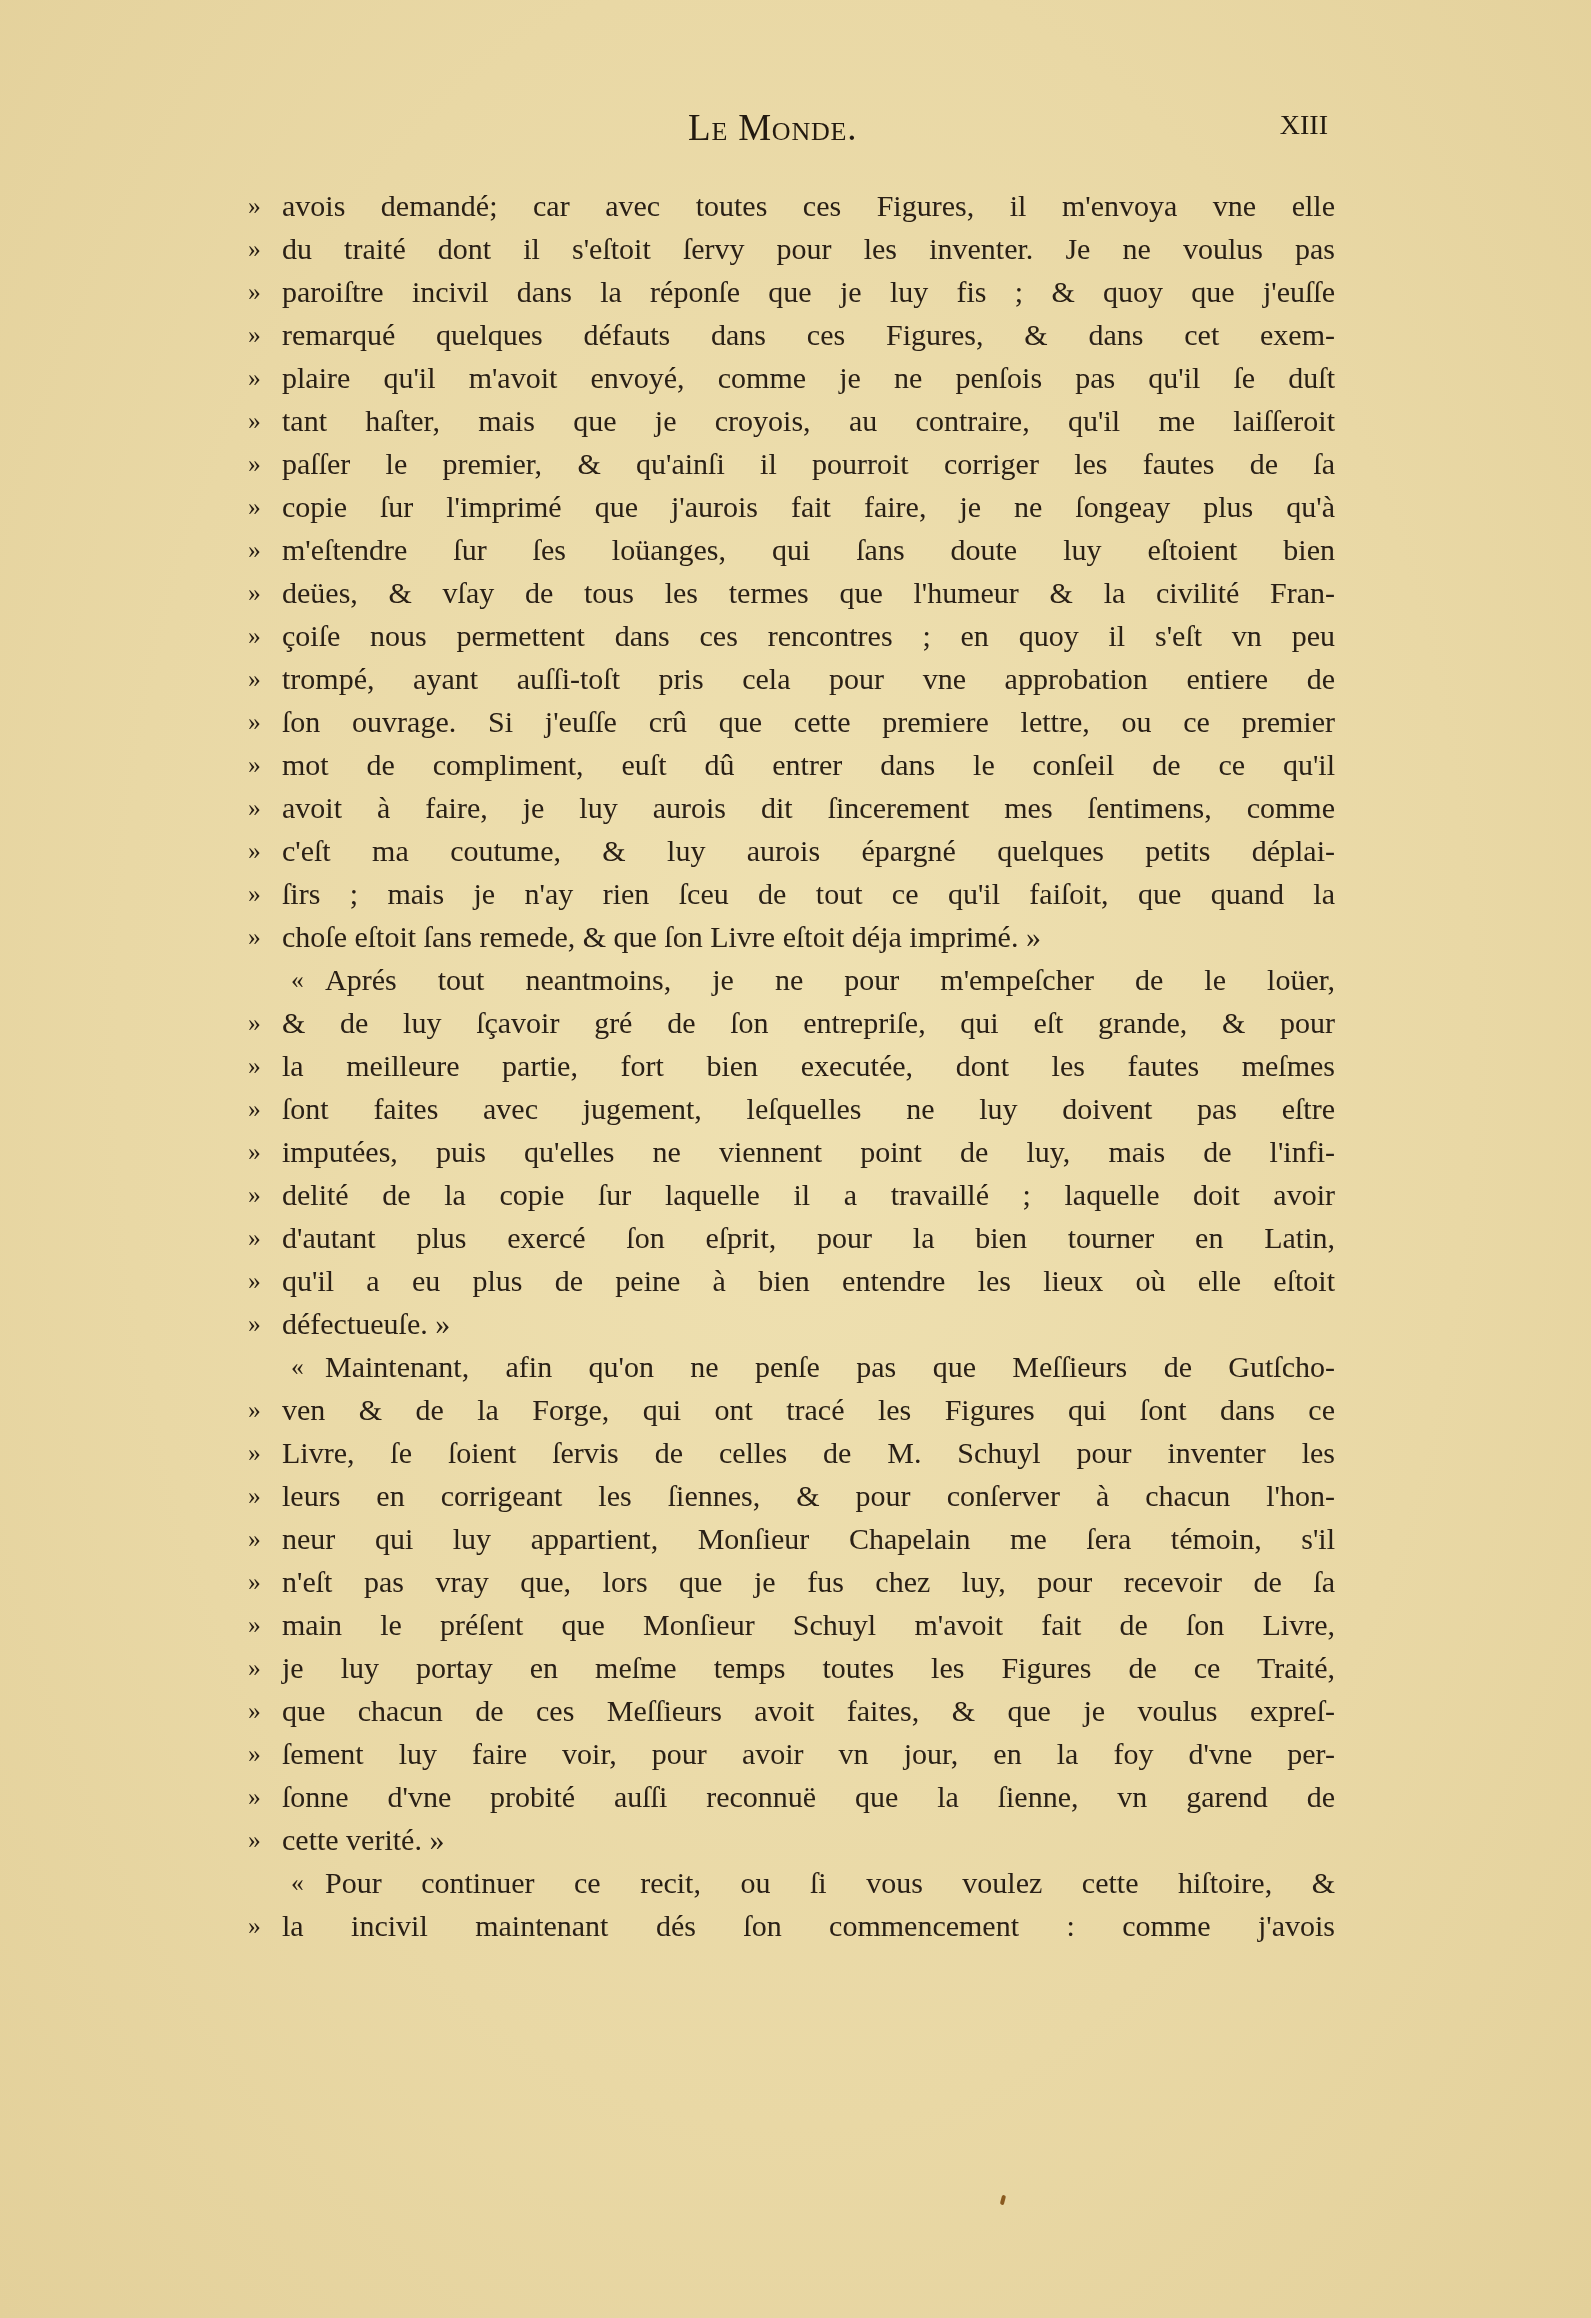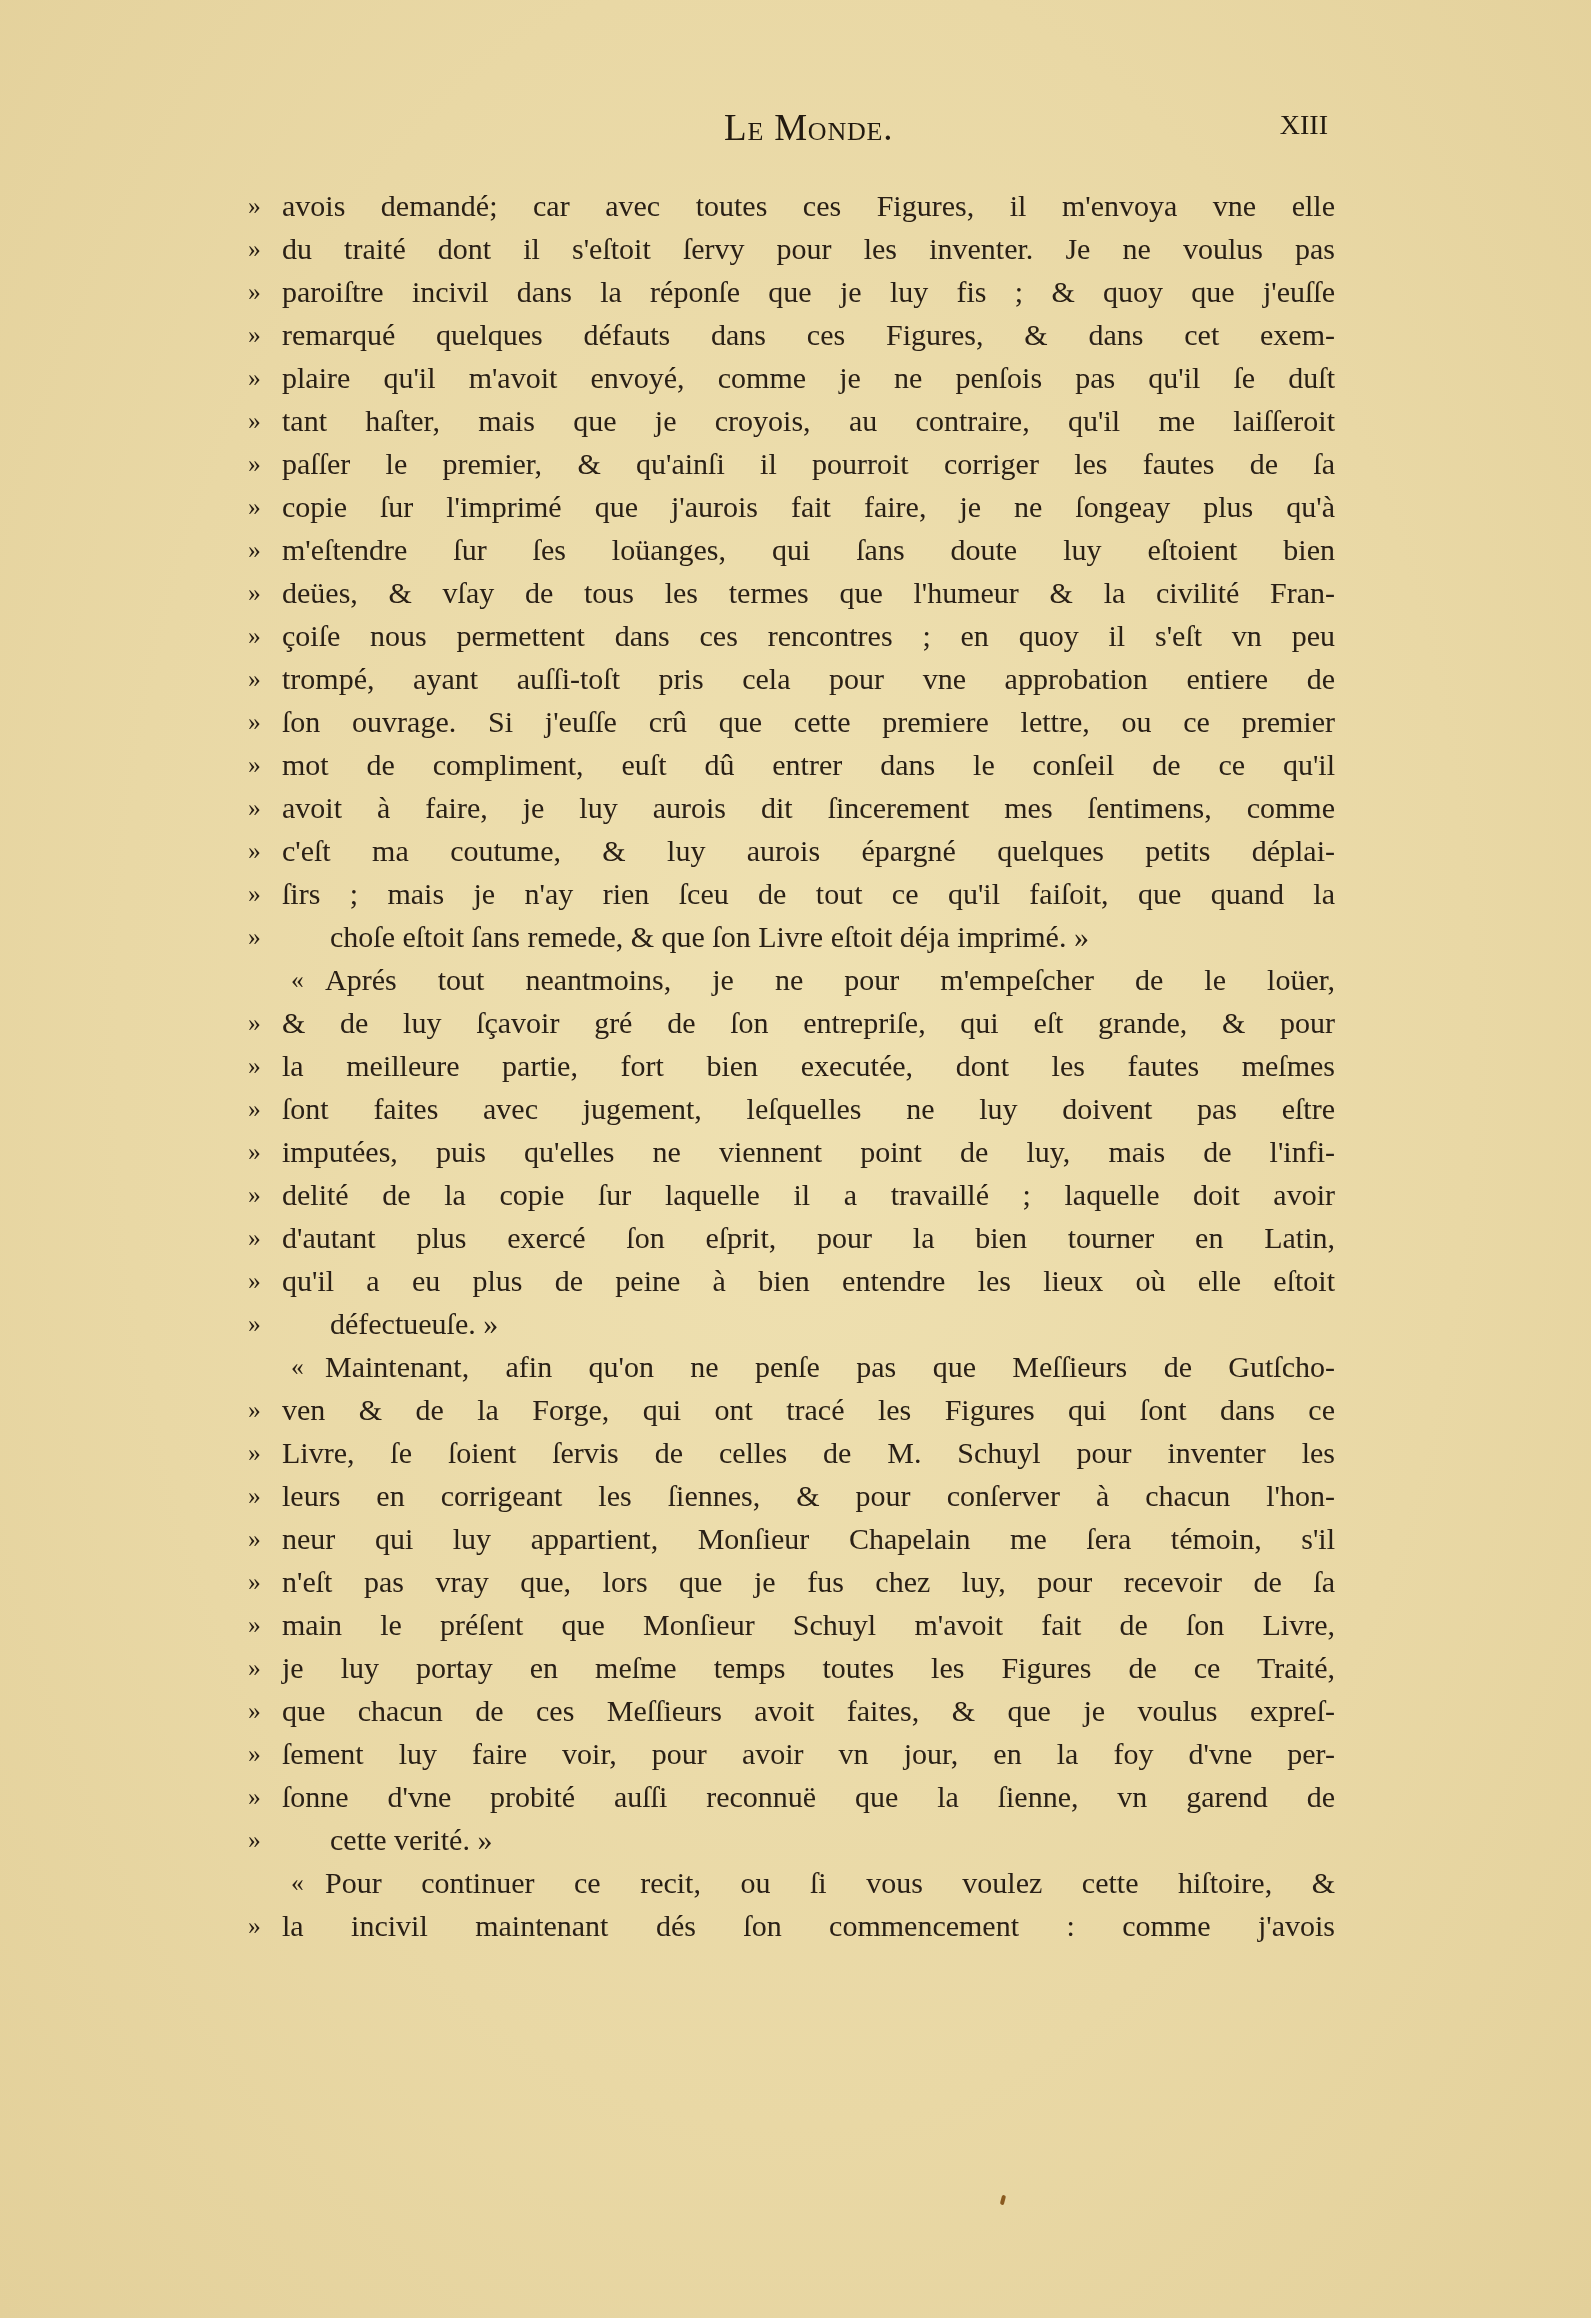--- a/index.html
+++ b/index.html
@@ -11,42 +11,42 @@
     color: #2a2016;
     position: relative;
   }
   .page { position: absolute; left: 0; top: 0; width: 1592px; height: 2319px; }
   .running-head {
     position: absolute; top: 106px; left: 688px; width: 640px; height: 48px;
   }
   .running-title {
     position: absolute; left: 0; top: 0;
     font-size: 37px; letter-spacing: 0.8px; font-variant: small-caps;
-    font-family: "Liberation Serif", serif; color: #221a10; margin-left: 36px;
+    font-family: "Liberation Serif", serif; color: #221a10;
   }
   .folio {
     position: absolute; right: 0; top: 3.2px;
     font-size: 28px; font-variant: small-caps; color: #221a10;
   }
   .body-text {
     position: absolute; top: 184px; left: 248px; width: 1087px;
   }
   .line {
     position: relative; height: 43px; line-height: 43px;
     font-size: 30px; white-space: nowrap;
   }
   .marker {
     position: absolute; left: 0; top: 0; width: 32px;
     font-size: 25.6px; color: #2a2016;
   }
   .txt {
     position: absolute; left: 34px; right: 0; top: 0;
     text-align: justify; text-align-last: justify;
   }
-  .line.last .txt { text-align-last: left; margin-left: 48px; }
+  .line.last .txt { text-align-last: left; }
   .line.para .marker { left: 43px; }
   .line.para .txt { left: 77px; }
   .speck {
     position: absolute; left: 1001px; top: 2195px; width: 4px; height: 9.6px;
     background: #8a5a20; border-radius: 2.4px; transform: rotate(15deg);
   }
 </style>
 </head>
 <body>
 

